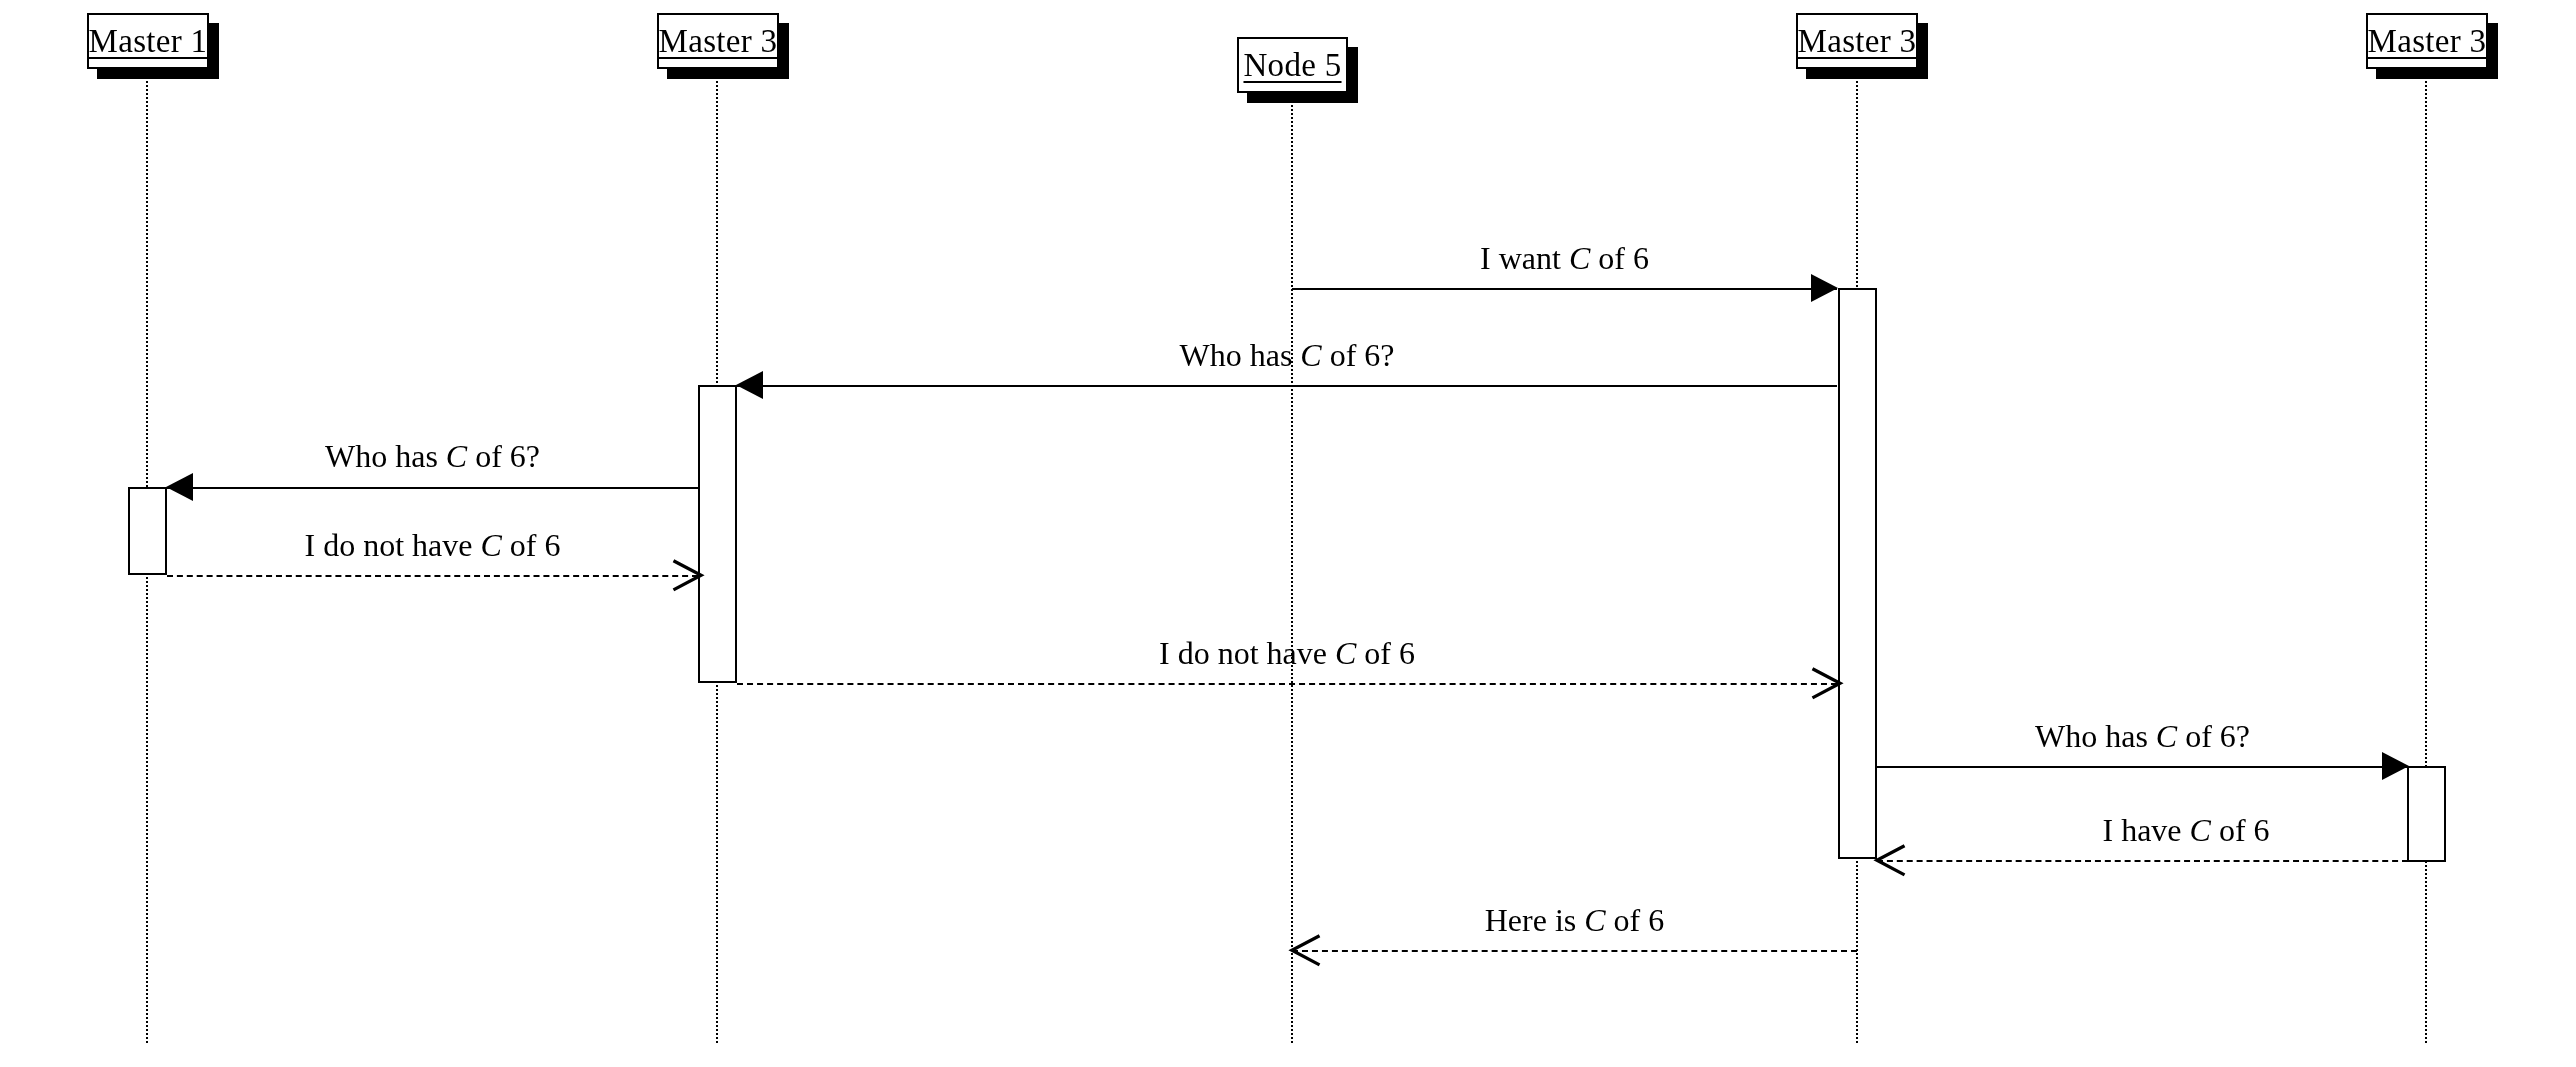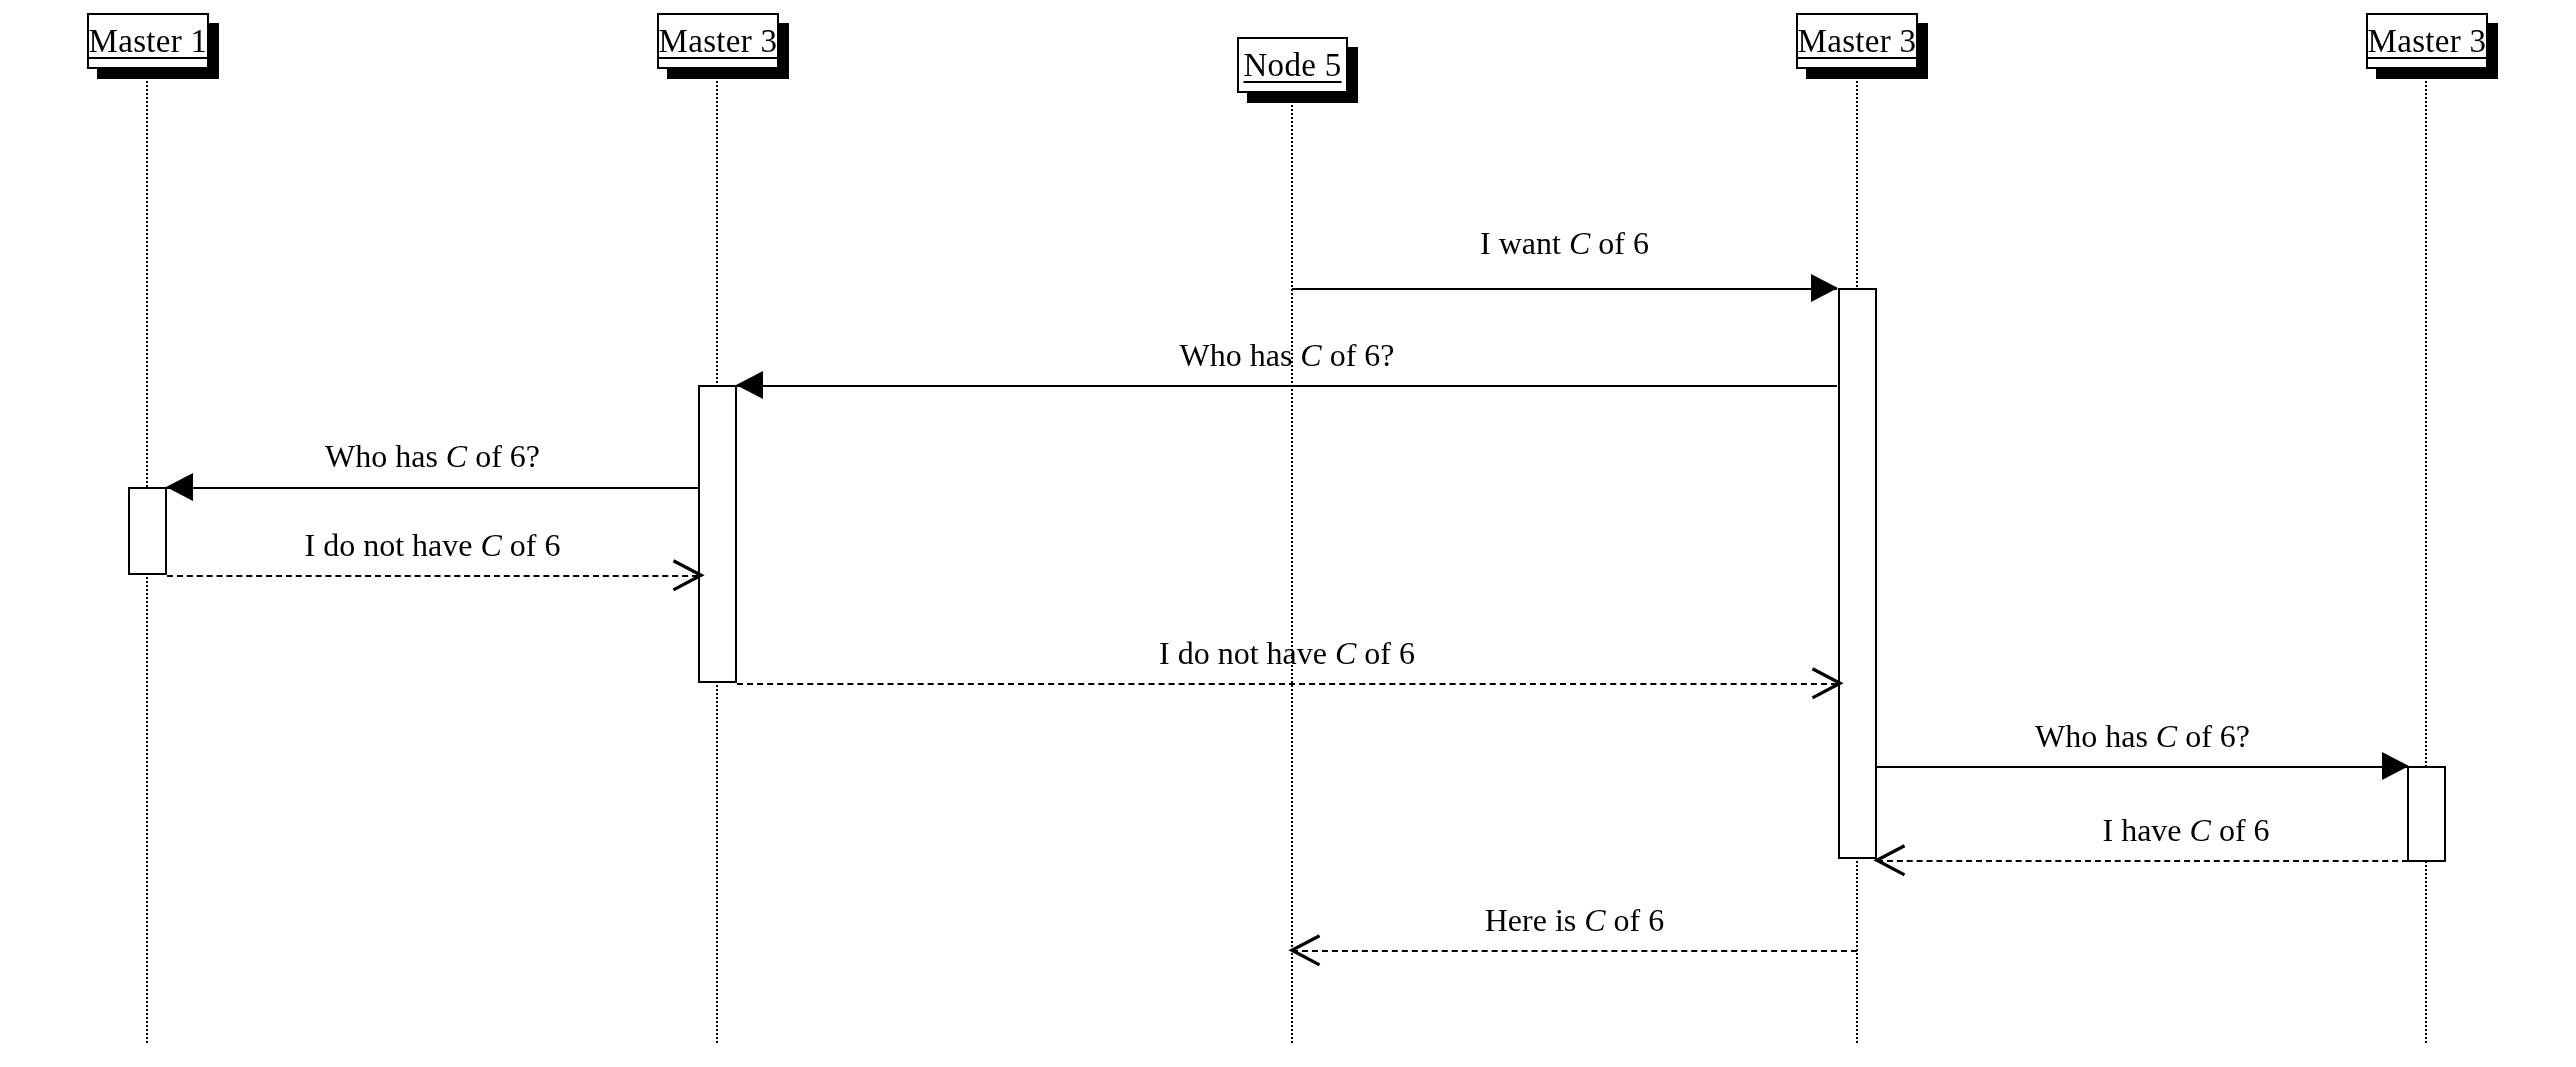--- a/index.html
+++ b/index.html
@@ -131,21 +131,21 @@
       <div class="activation" style="left: 128px; top: 487px; width: 39px; height: 88px;"></div>
       <div class="activation" style="left: 698px; top: 385px; width: 39px; height: 298px;"></div>
       <div class="activation" style="left: 1838px; top: 288px; width: 39px; height: 571px;"></div>
       <div class="activation" style="left: 2407px; top: 766px; width: 39px; height: 96px;"></div>
     </div>
   <div id="messages-layer">
       <div class="msg" style="left: 1292px; top: 288px; width: 545px; height: 0px;">
         <div class="line"></div>
         <div class="head-solid right"></div>
       </div>
-      <div class="caption" style="left: 1292px; width: 545px; top: 227px;">I want <i>C</i> of 6</div>
+      <div class="caption" style="left: 1292px; width: 545px; top: 242px;">I want <i>C</i> of 6</div>
       <div class="msg" style="left: 737px; top: 385px; width: 1100px; height: 0px;">
         <div class="line"></div>
         <div class="head-solid left"></div>
       </div>
       <div class="caption" style="left: 737px; width: 1100px; top: 339px;">Who has <i>C</i> of 6?</div>
       <div class="msg" style="left: 167px; top: 487px; width: 531px; height: 0px;">
         <div class="line"></div>
         <div class="head-solid left"></div>
       </div>
       <div class="caption" style="left: 167px; width: 531px; top: 440px;">Who has <i>C</i> of 6?</div>

